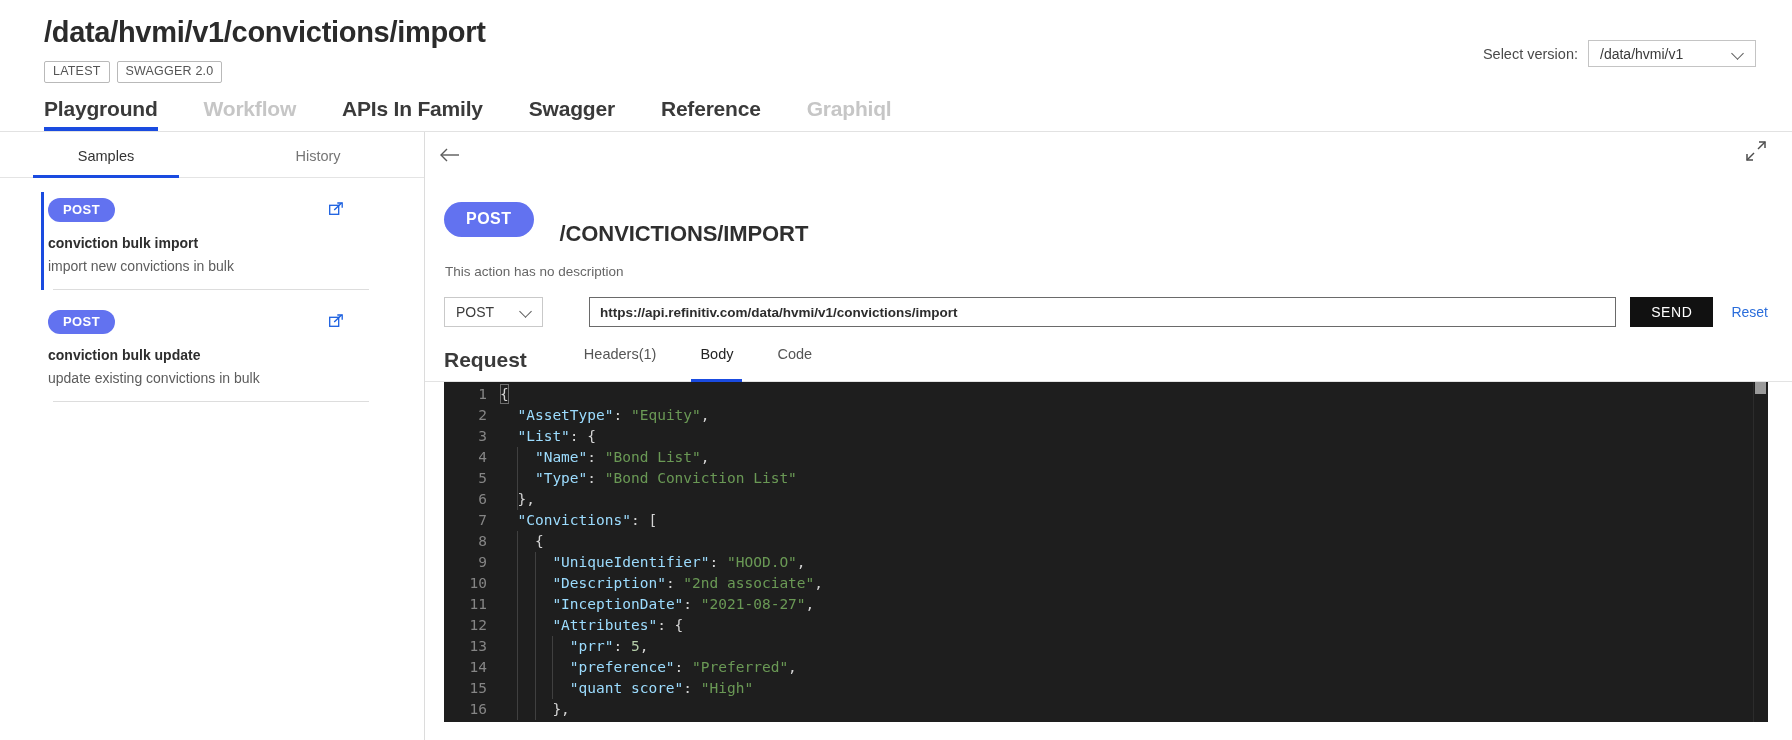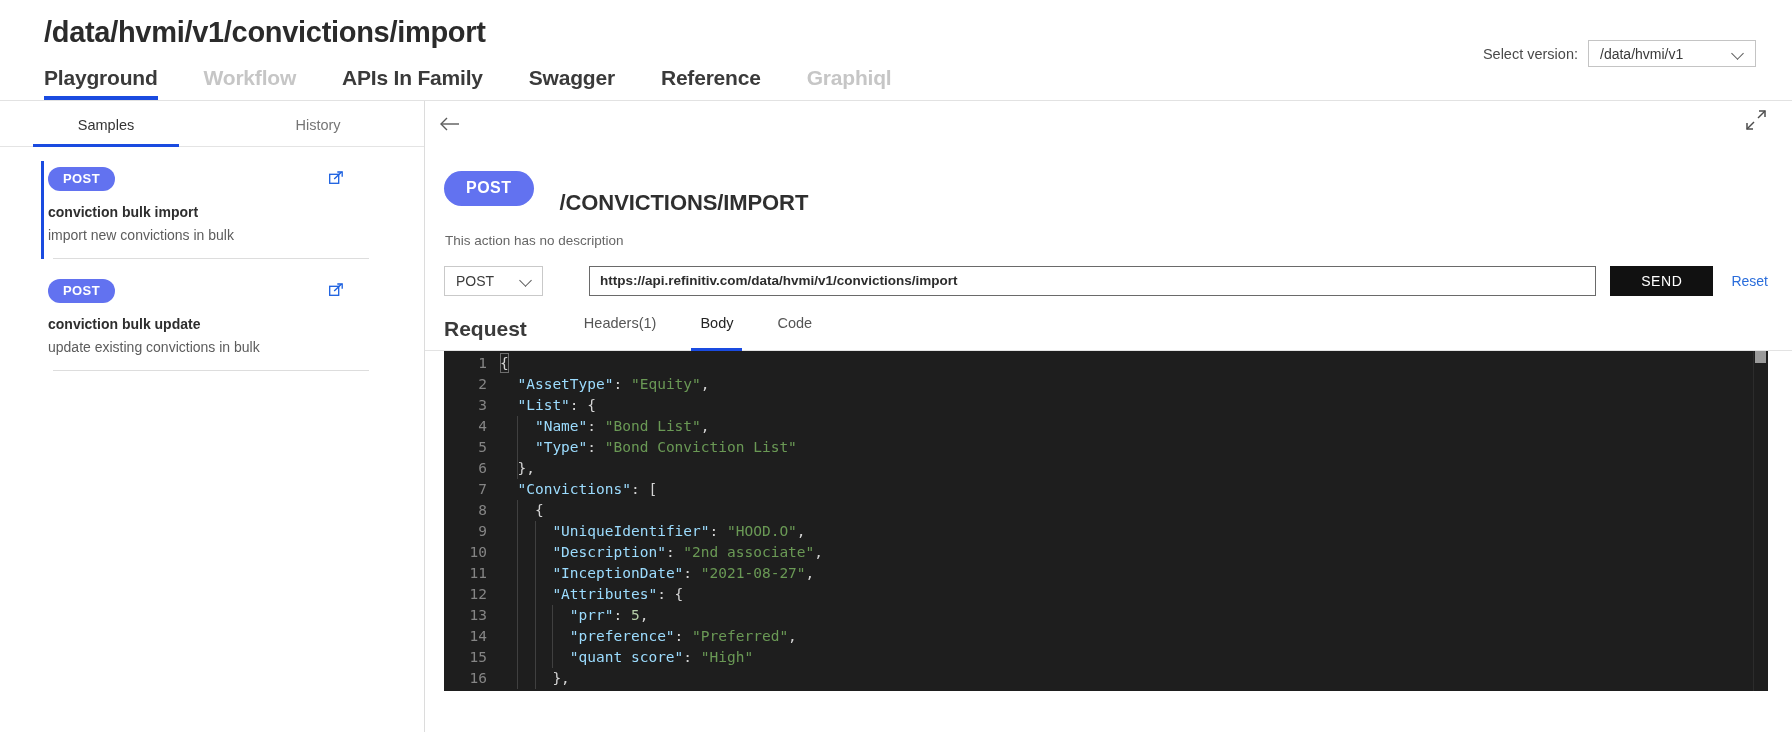--- a/index.html
+++ b/index.html
@@ -274,21 +274,21 @@
   .send-btn {
     margin-left: 14px;
     flex: none;
     background: #111111;
     color: #ffffff;
     border: none;
     font-size: 14px;
     font-weight: normal;
     letter-spacing: 0.6px;
     height: 30px;
-    padding: 0 31px;
+    padding: 0 21px;
     cursor: pointer;
     font-family: "Liberation Sans", sans-serif;
   }
   .reset-link {
     margin-left: 18px;
     margin-right: 24px;
     flex: none;
     color: #2a6ddb;
     font-size: 14px;
     cursor: pointer;
@@ -388,20 +388,24 @@
     background: #2c2c2c;
   }
 </style>
 </head>
 <body>
 
 <div class="page">
 
   <div class="top-header">
     <div class="page-title">/data/hvmi/v1/convictions/import</div>
+    <div class="badges" id="badge-group">
+        <div class="badge">LATEST</div>
+        <div class="badge">SWAGGER 2.0</div>
+      </div>
 
     <div class="version-select-wrap">
       <span class="version-label">Select version:</span>
       <div class="version-select">
         <span>/data/hvmi/v1</span>
         <span class="chev"></span>
       </div>
     </div>
   </div>
 

